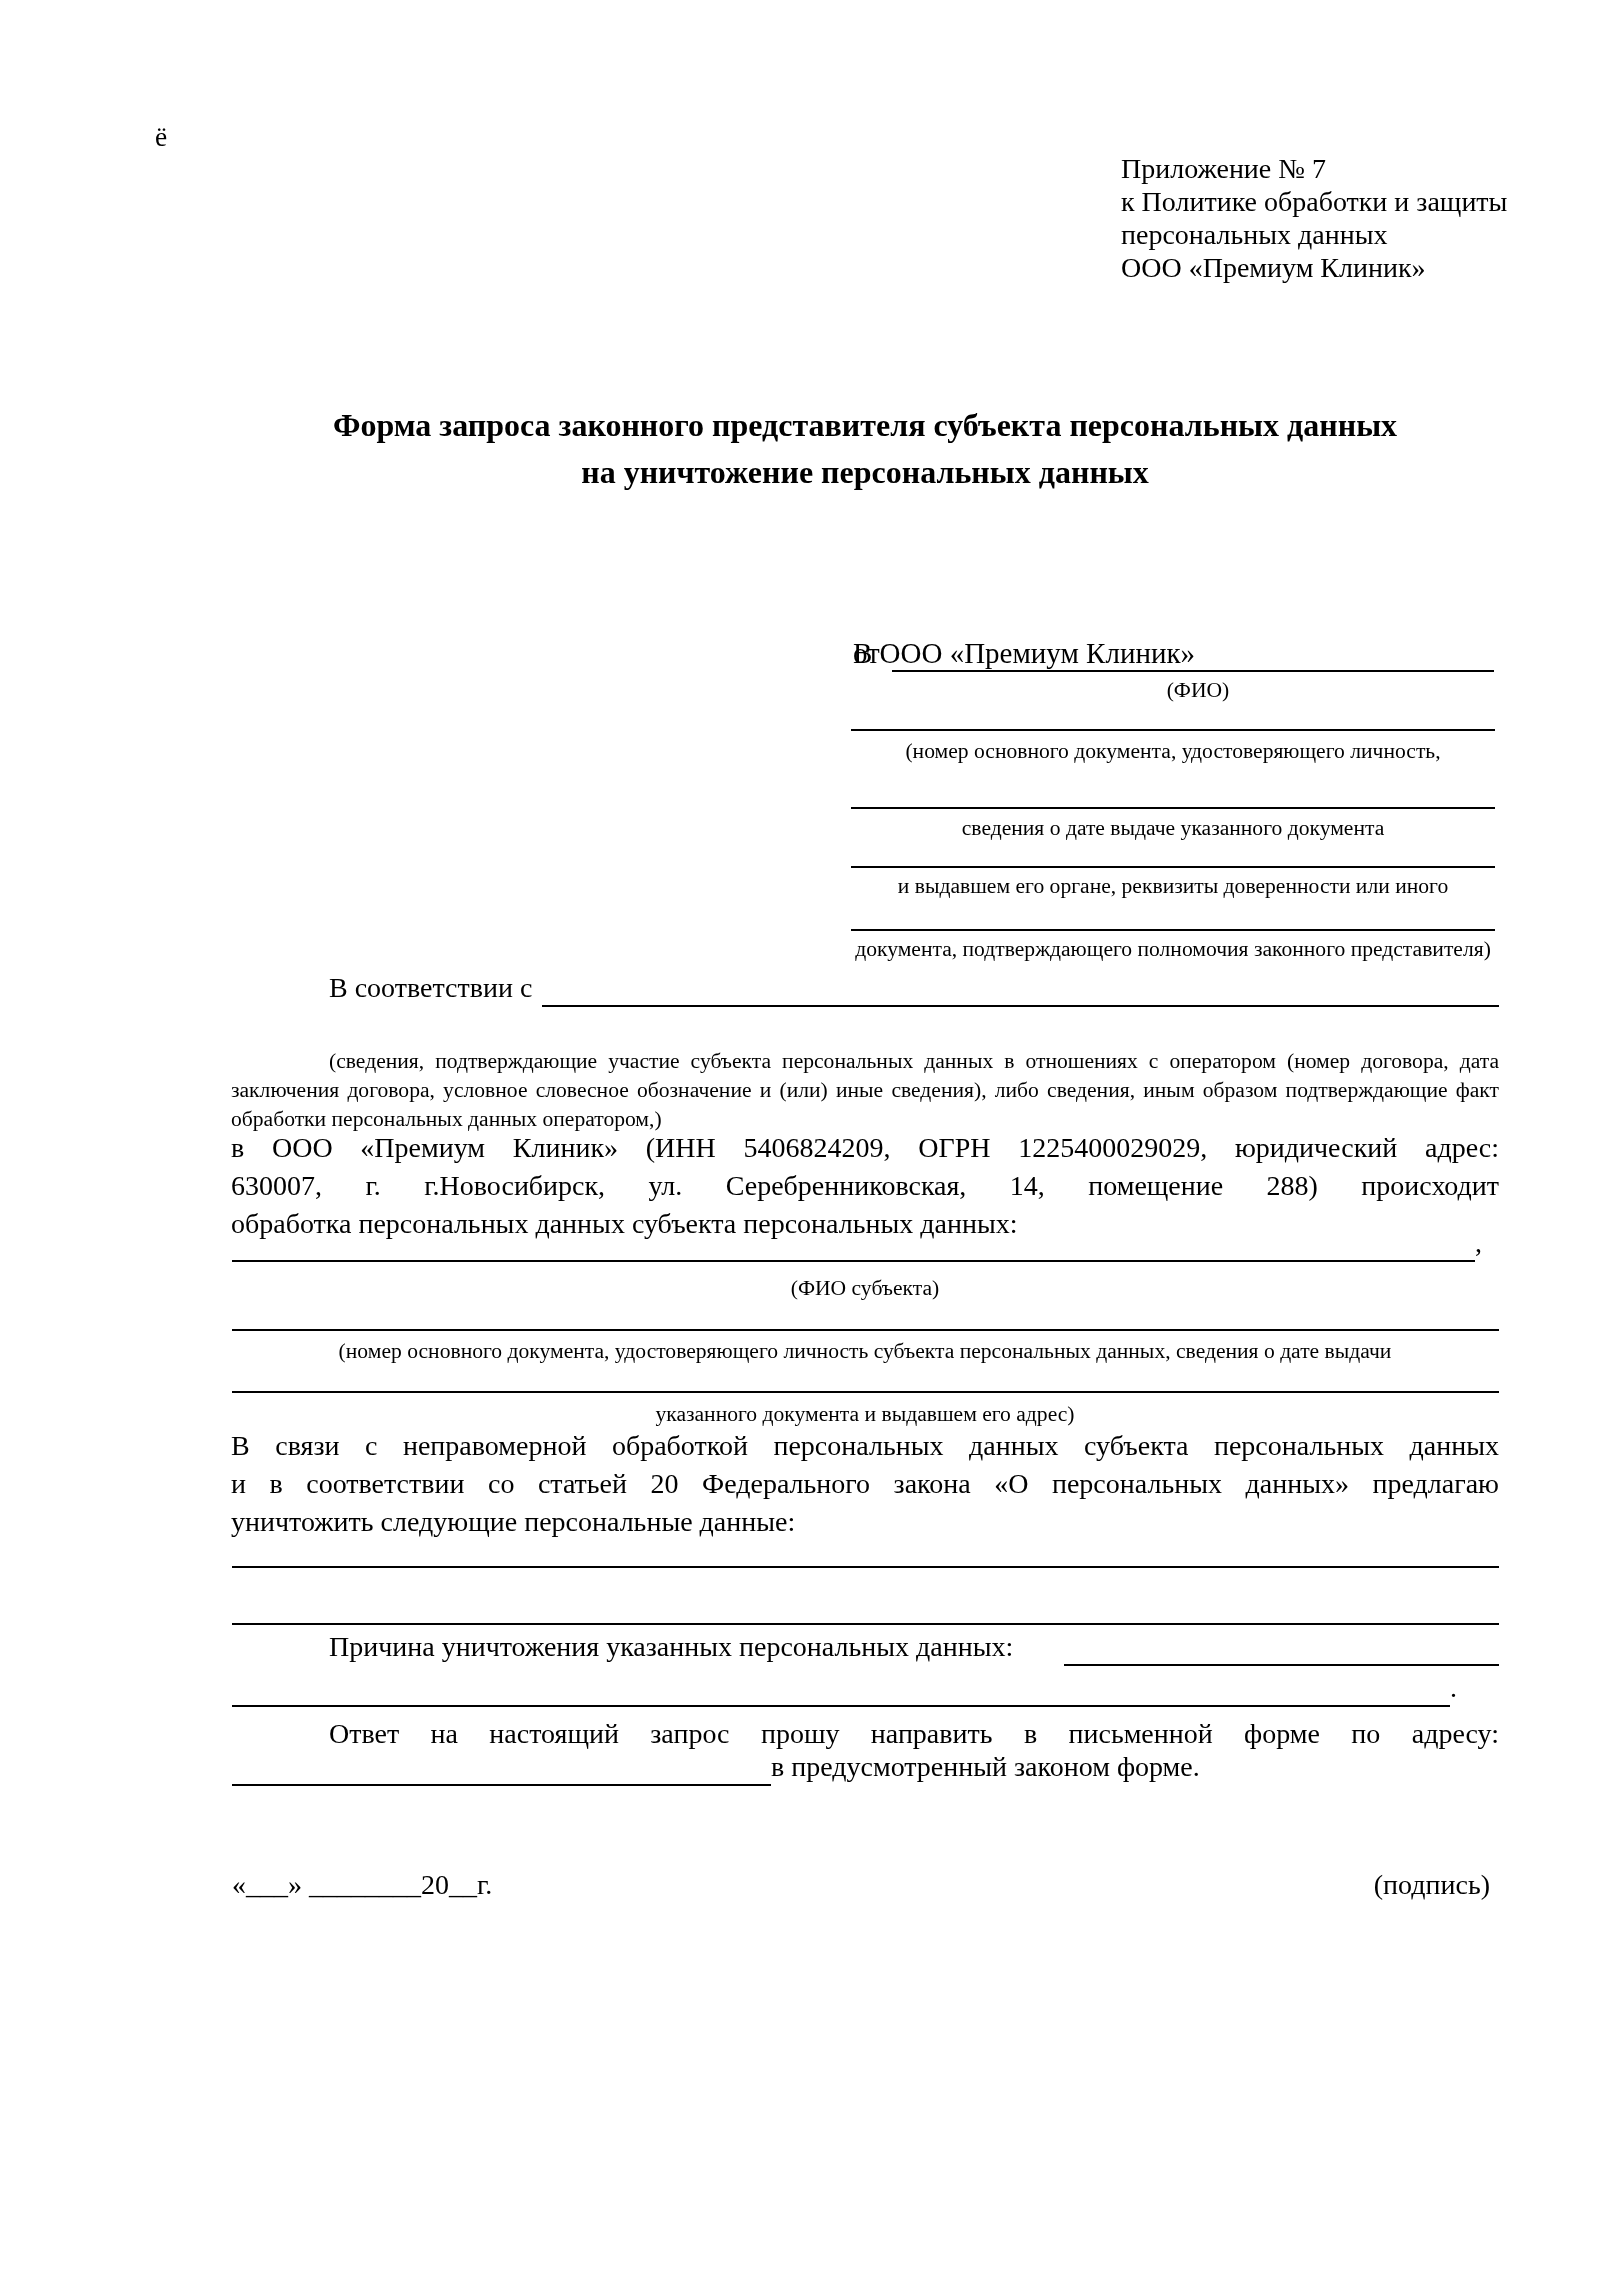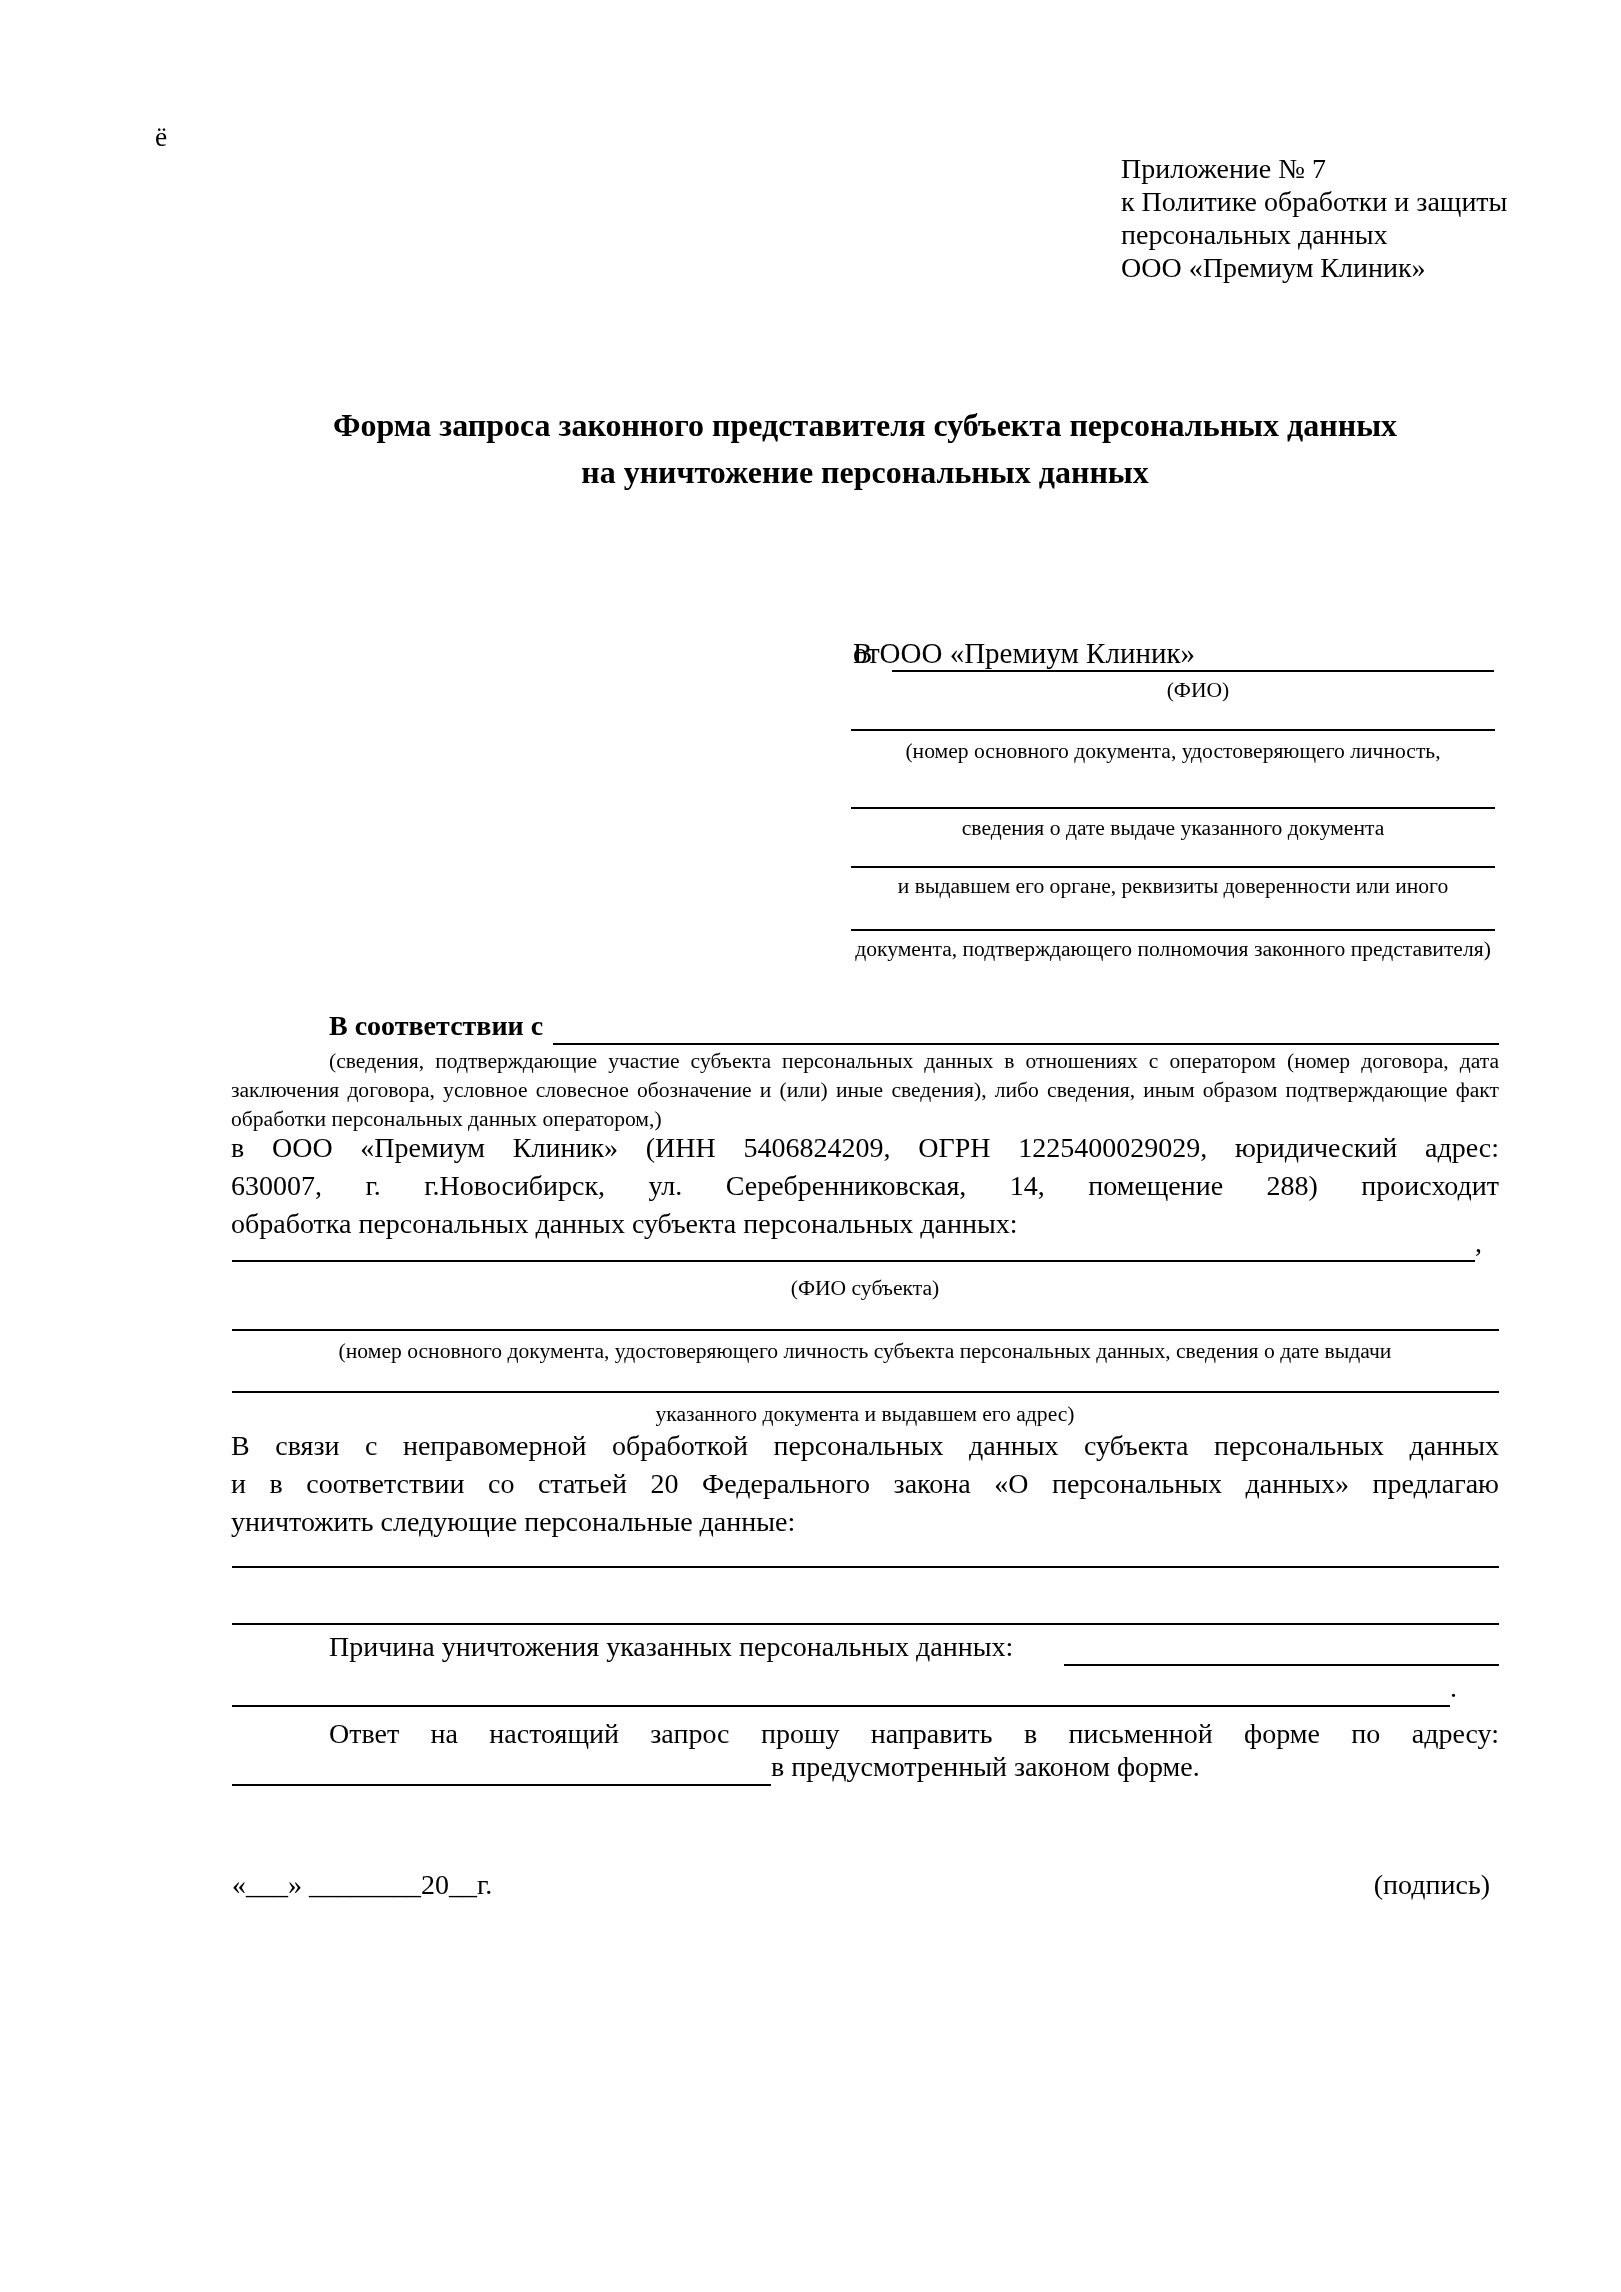--- a/index.html
+++ b/index.html
@@ -63,21 +63,21 @@
 
   <div class="abs blank" style="left:851px; top:776px; width:644px; height:31px;"></div>
   <div class="abs small-text center" style="left:851px; top:814px; width:644px;">сведения о дате выдаче указанного документа</div>
 
   <div class="abs blank" style="left:851px; top:835px; width:644px; height:31px;"></div>
   <div class="abs small-text center" style="left:851px; top:872px; width:644px;">и выдавшем его органе, реквизиты доверенности или иного</div>
 
   <div class="abs blank" style="left:851px; top:898px; width:644px; height:31px;"></div>
   <div class="abs small-text center" style="left:851px; top:935px; width:644px;">документа, подтверждающего полномочия законного представителя)</div>
 
-  <div class="abs flexrow body-text" style="left:231px; top:1010px; width:1268px; height:35px;font-weight:bold;">
+  <div class="abs flexrow body-text" style="left:231px; top:972px; width:1268px; height:35px;">
     <span class="lead-indent nowrap">В соответствии с</span>
     <span class="blank fill"></span>
   </div>
 
   <div class="abs small-text" style="left:231px; top:1047px; width:1268px;">
     <div class="jline" style="text-indent:98px;">(сведения, подтверждающие участие субъекта персональных данных в отношениях с оператором (номер договора, дата</div>
     <div class="jline">заключения договора, условное словесное обозначение и (или) иные сведения), либо сведения, иным образом подтверждающие факт</div>
     <div class="nowrap">обработки персональных данных оператором,)</div>
   </div>
 

